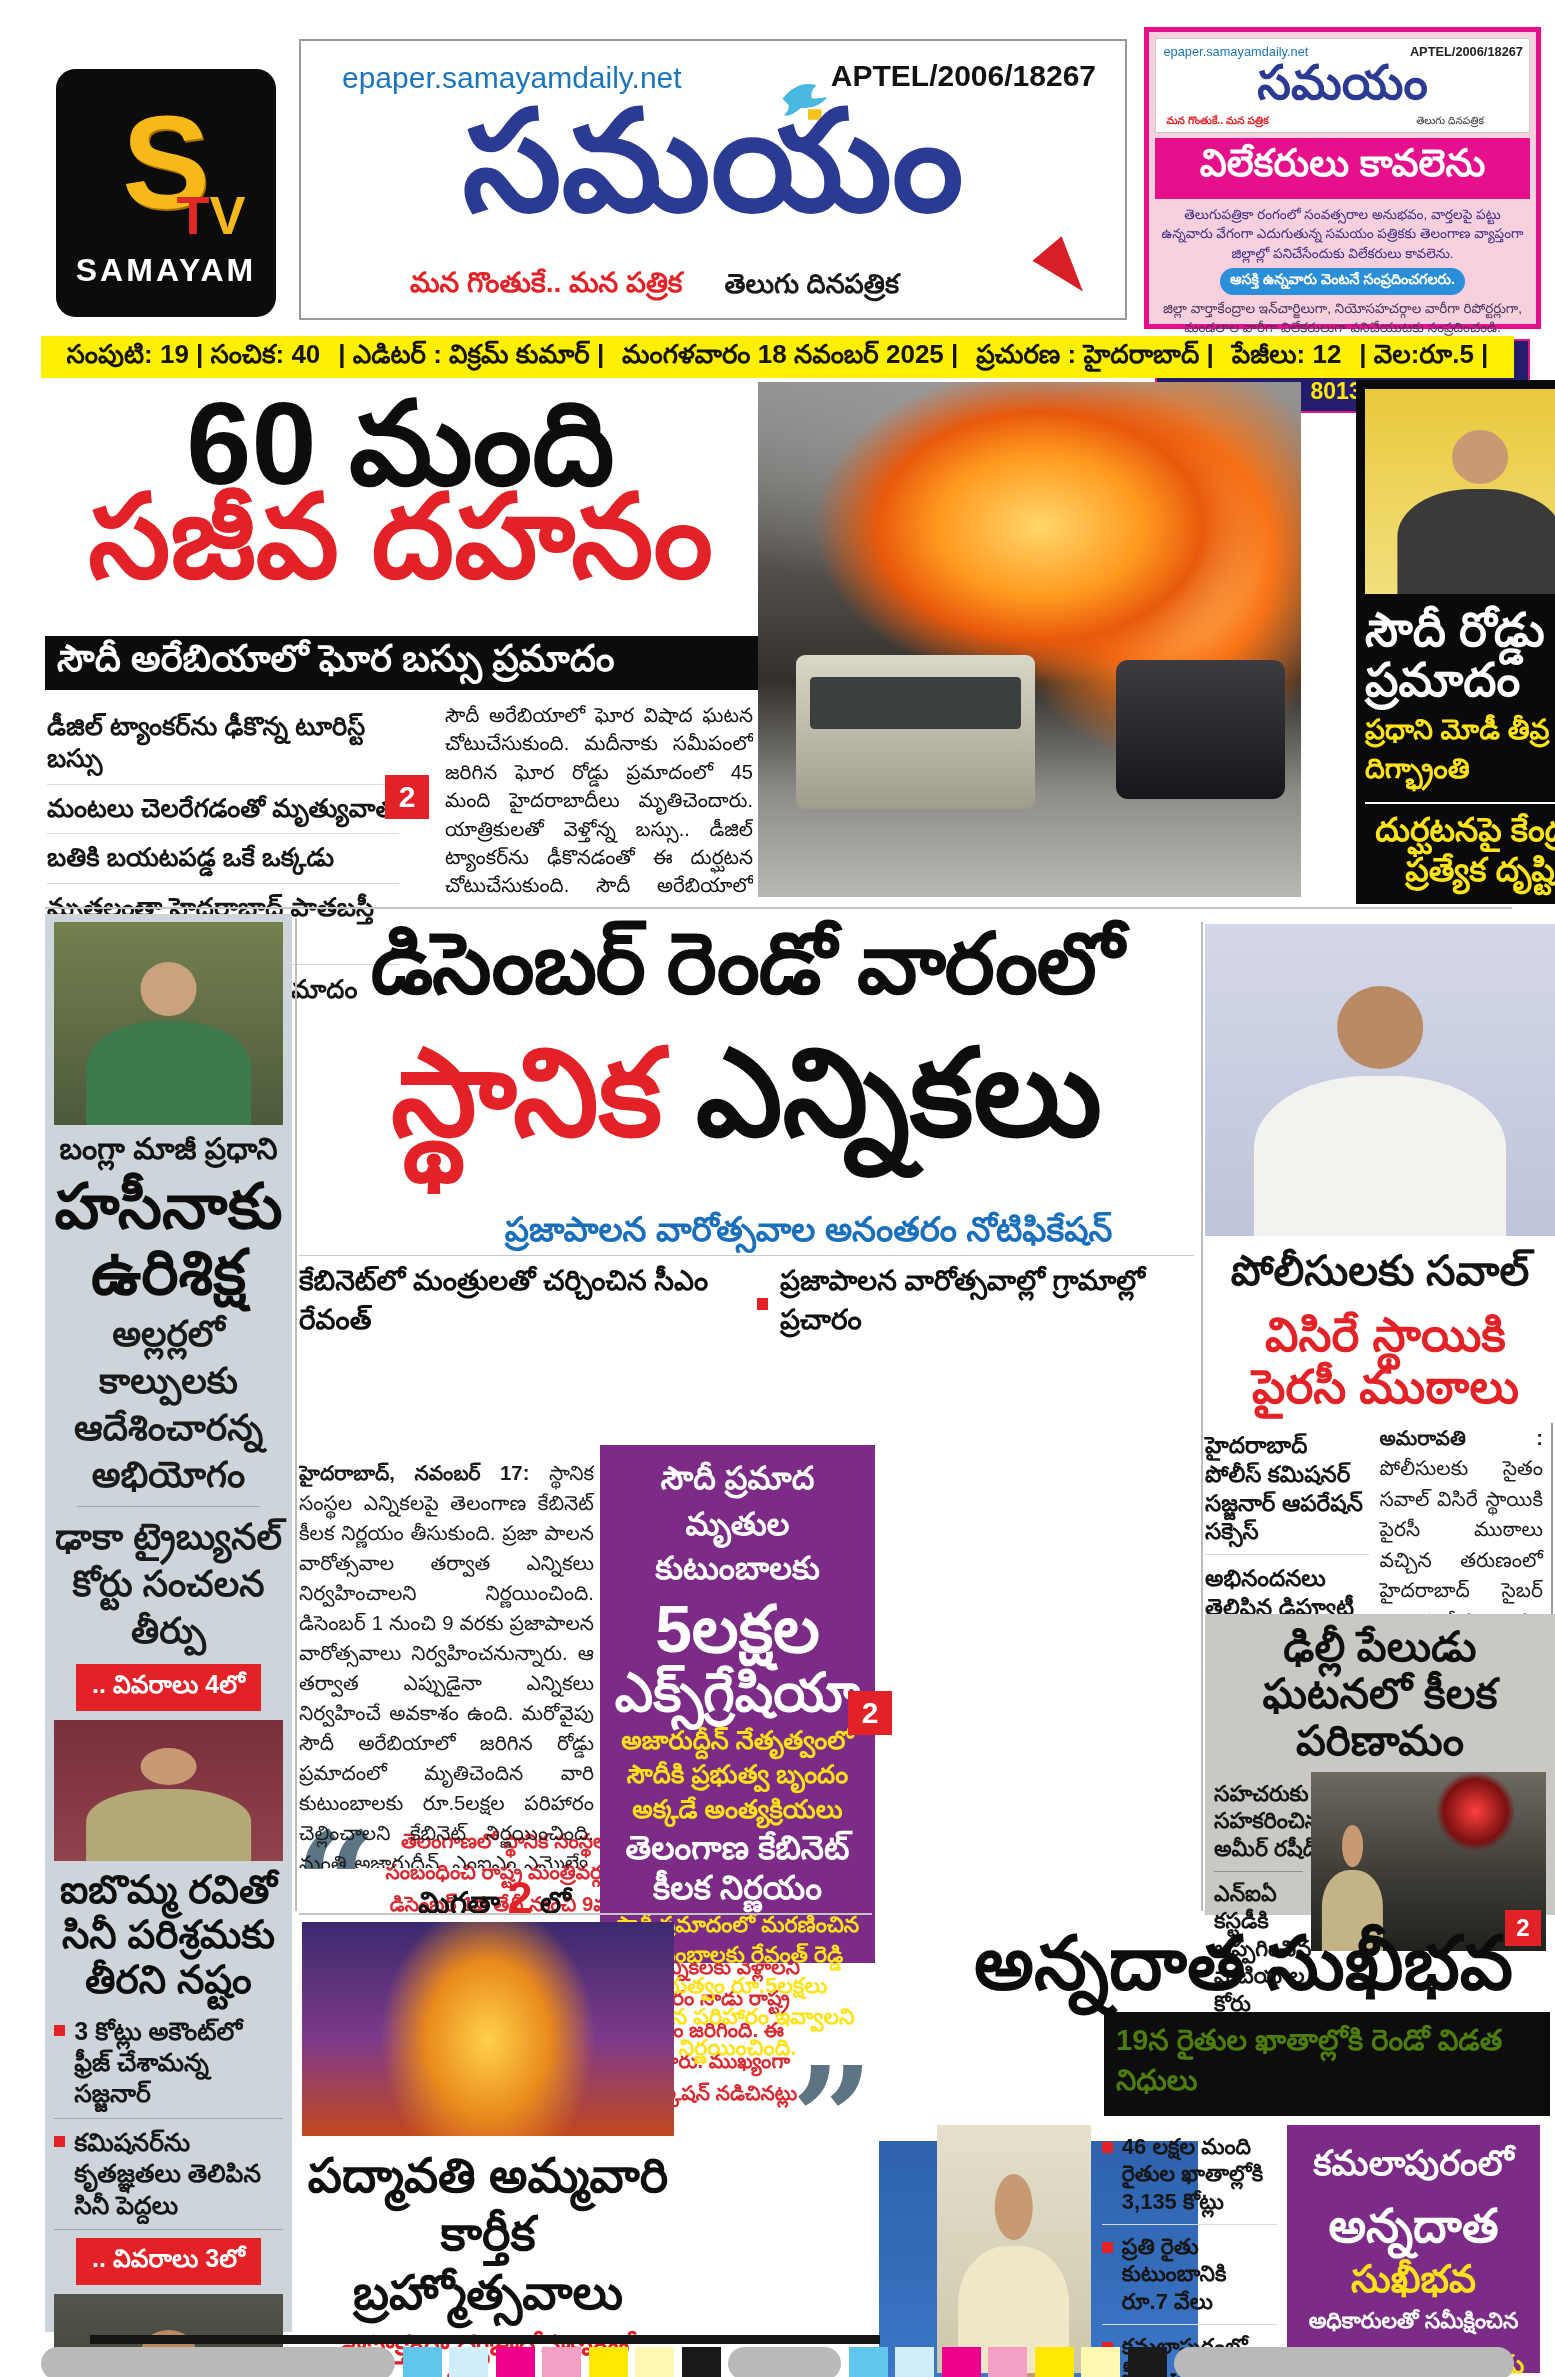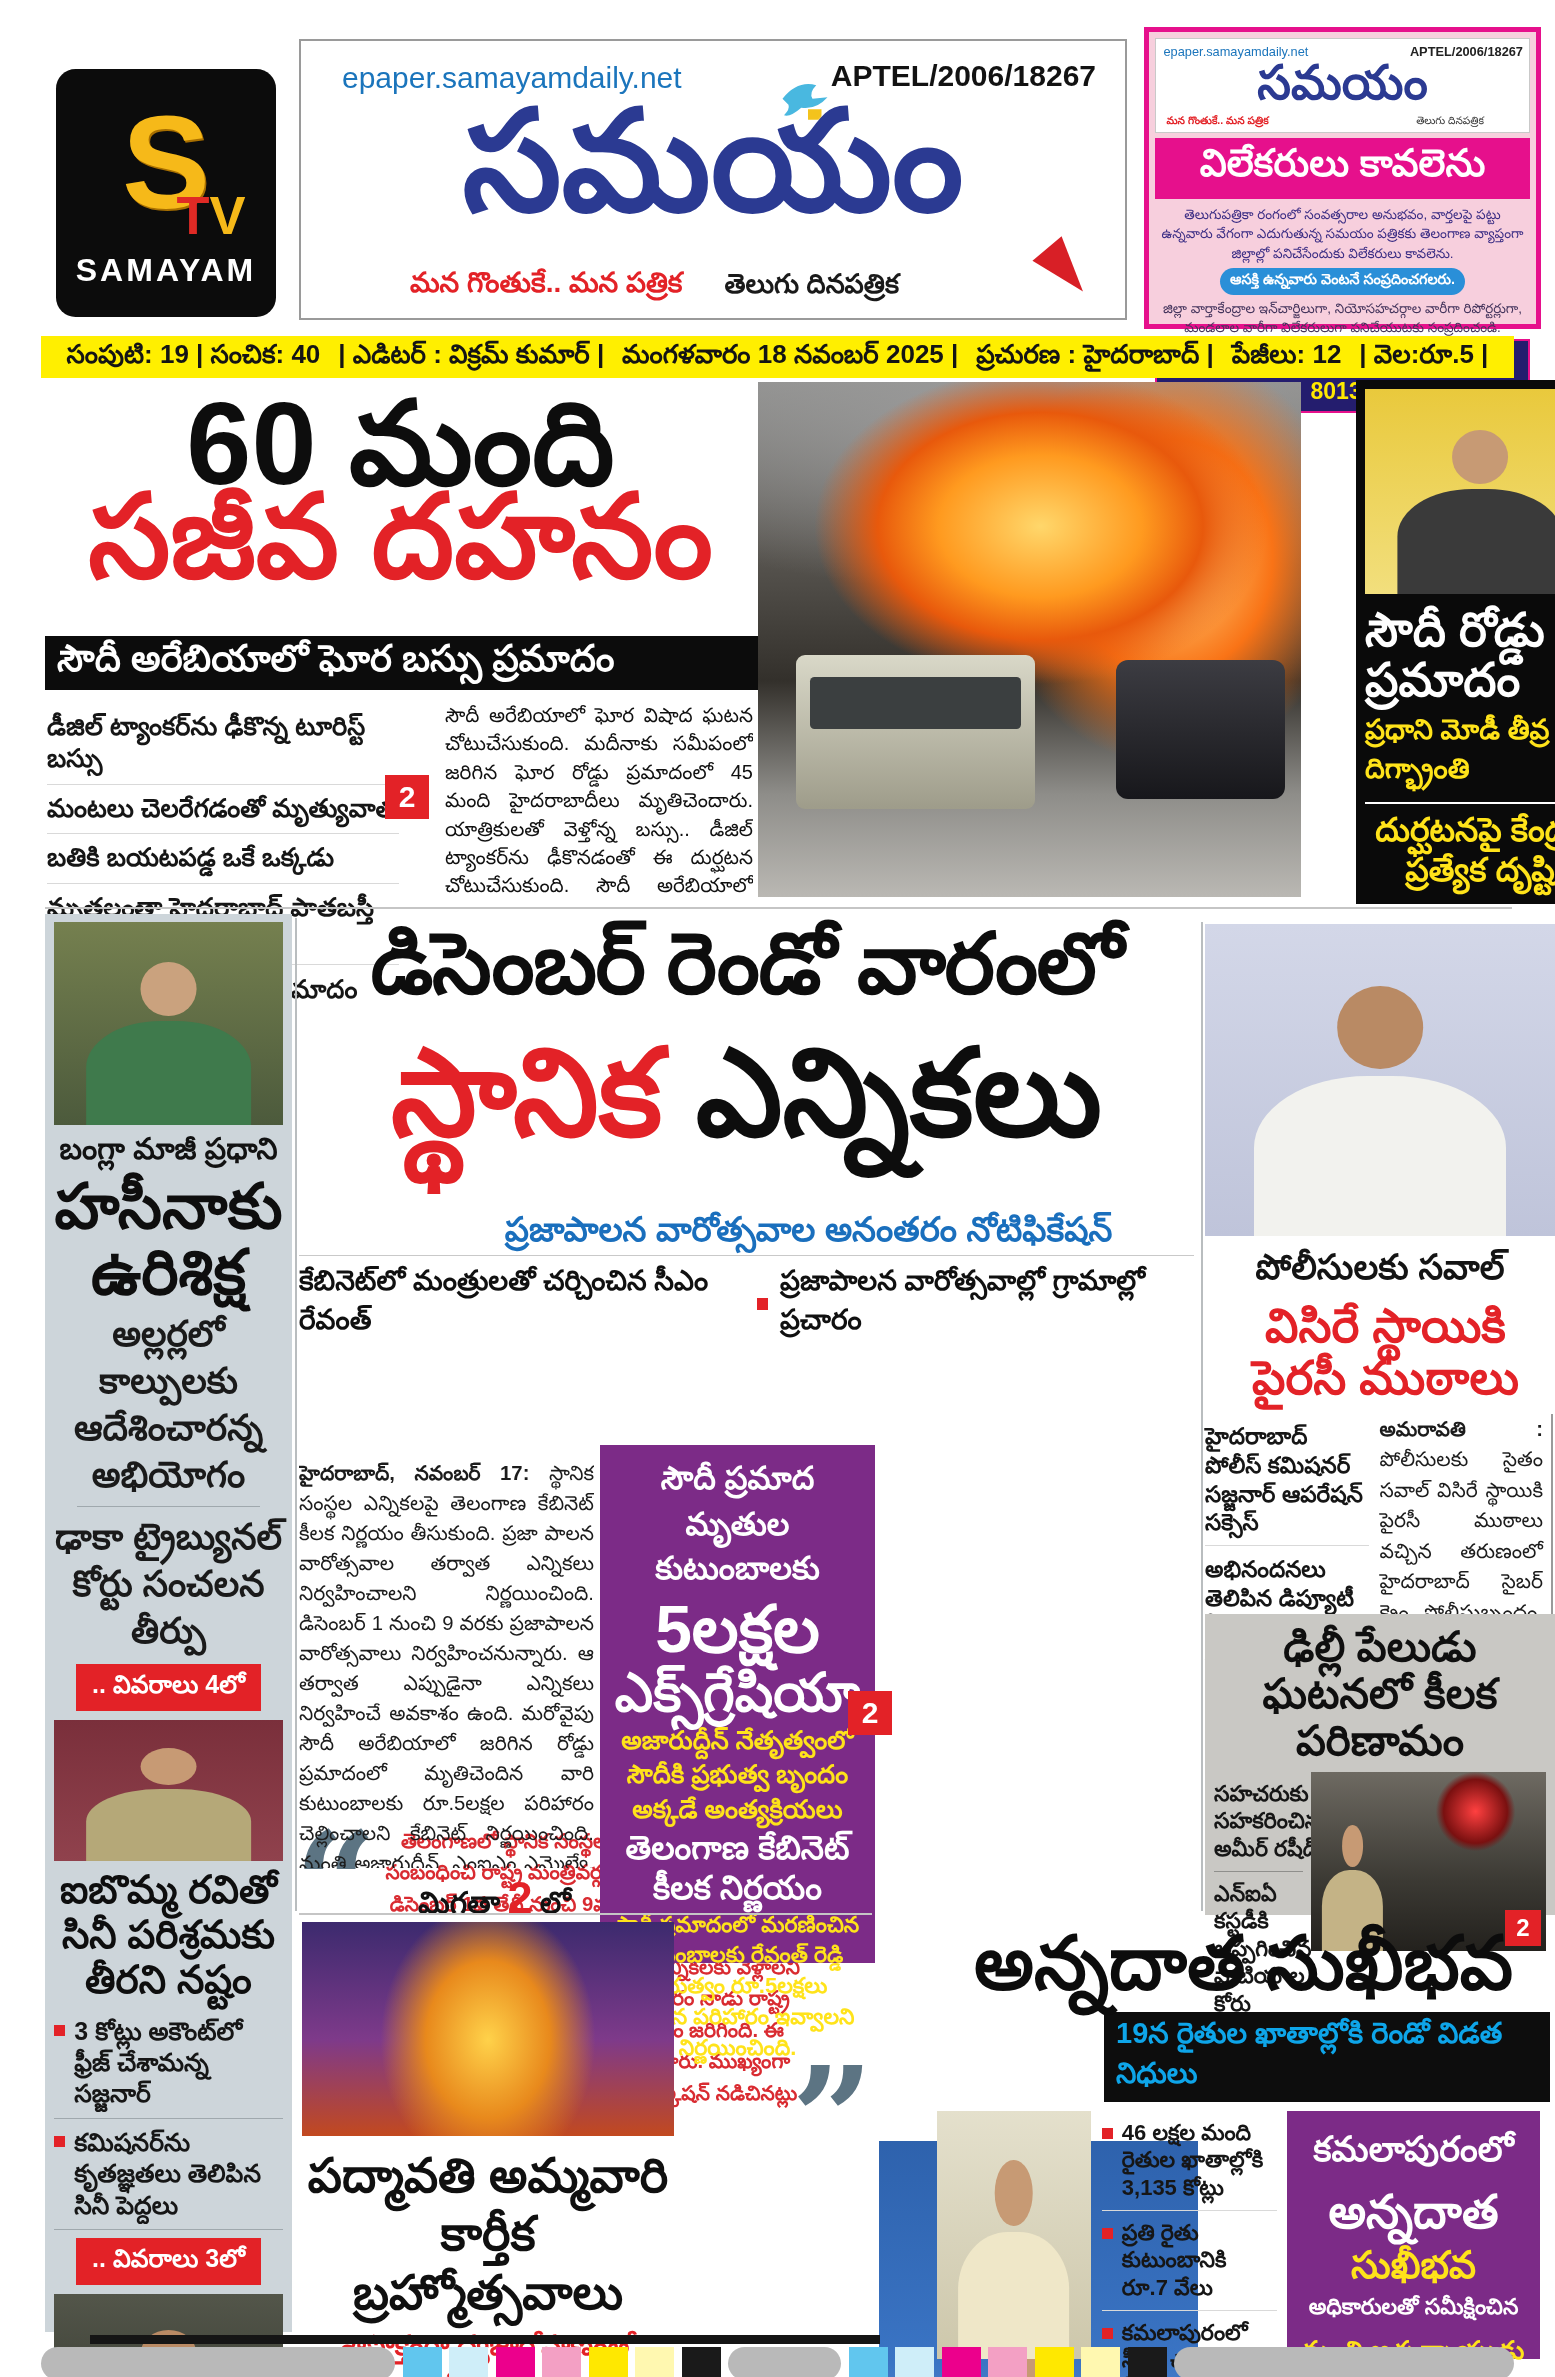--- a/index.html
+++ b/index.html
@@ -86,35 +86,35 @@
   
   .exg{background:#7c2b87;color:#fff;text-align:center;padding:15px 12px;box-sizing:border-box;display:flex;flex-direction:column;gap:2px;}
   .eg1{font-size:32px;font-weight:800;}
   .eg3{font-size:66px;font-weight:800;line-height:1;}
   .eg4{font-size:54px;font-weight:800;line-height:1.05;}
   .egy{color:#ffe31a;font-size:25.6px;font-weight:700;line-height:1.35;}
   .egw{font-size:33px;font-weight:800;line-height:1.2;}
   .egy2{color:#ffe31a;font-size:22px;font-weight:700;line-height:1.4;}
 
   
-  .pir-kick{font-size:35px;font-weight:800;color:#141414;}
+  .pir-kick{font-size:42px;font-weight:800;color:#141414;}
   .pir-head{font-size:47px;font-weight:800;color:#e32227;line-height:1.1;}
   .pir-pts .bl{font-size:23px;color:#161616;}
   .pir-body{font-size:20.3px;line-height:1.5;color:#1c1c1c;text-align:justify;border-right:2.3px solid #9a9a9a;border-bottom:2.3px solid #9a9a9a;padding:0 7.5px 6px 0;}
 
   
   .delhi{background:#c9c8c4;padding:9px;box-sizing:border-box;}
   .dl-head{font-size:42px;font-weight:800;color:#0f0f0f;line-height:1.12;}
   .dl-pts .bl{font-size:22px;color:#161616;border-bottom:1.5px solid #8f8f8c;}
 
   
   .tm-head{font-size:48px;font-weight:800;color:#101010;line-height:1.22;}
   .tm-sub{font-size:28px;font-weight:800;color:#e32227;}
   .an-head{font-size:75px;font-weight:800;color:#0c0c0c;line-height:1;}
-  .an-strap{background:#0d0d0d;color:#0ea5e9;font-size:29px;font-weight:700;padding:5px 12px;}
+  .an-strap{background:#0d0d0d;color:#4d7c0f;font-size:29px;font-weight:700;padding:12px 12px;}
   .an-pts .bl{font-size:22px;color:#161616;}
   .anbox{background:#7c2b87;color:#fff;text-align:center;padding:18px 9px;box-sizing:border-box;display:flex;flex-direction:column;gap:10.5px;}
   .an1{font-size:35px;font-weight:800;}
   .an2{font-size:47px;font-weight:800;line-height:1;}
   .an3{color:#ffe31a;font-size:38px;font-weight:800;line-height:1;}
   .an4{font-size:22px;font-weight:700;}
   .an5{color:#ffe31a;font-size:25.6px;font-weight:800;}
 
   
   .ph{position:relative;overflow:hidden;background:#888;}

